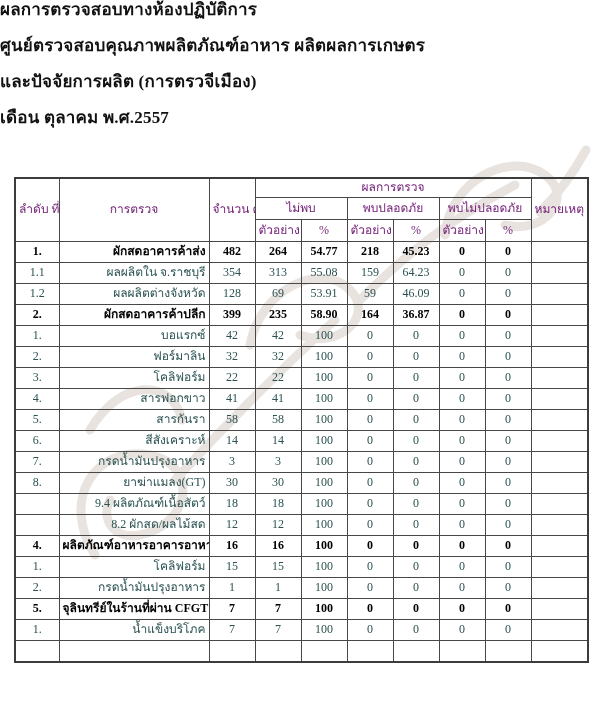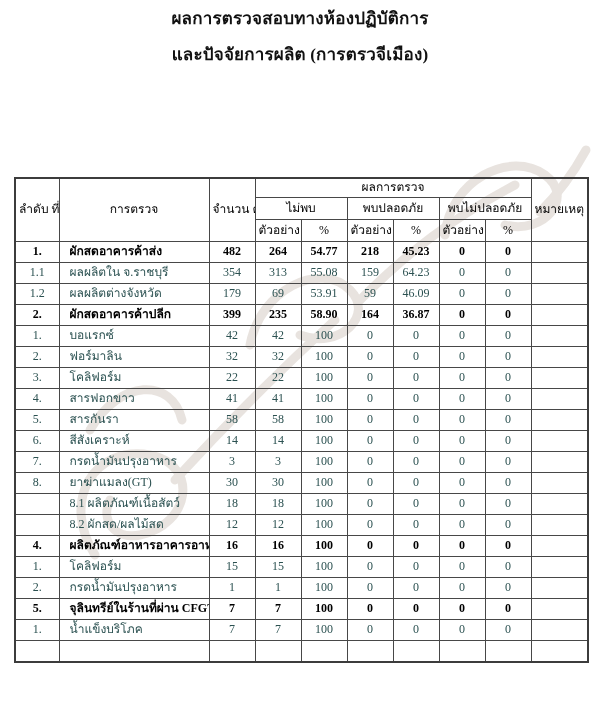--- a/index.html
+++ b/index.html
@@ -15,22 +15,20 @@
 
   
   .watermark{
     position:absolute;top:0;left:0;z-index:0;
     pointer-events:none;
   }
 
   
   .titles{
     position:relative;z-index:2;
-    padding-top:9px;
-    text-align:center;
   }
   .title-line{
     font-size:17px;
     font-weight:bold;
     line-height:20px;
     margin:0 0 16px 0;
     letter-spacing:0.2px;
   }
 
   
@@ -48,49 +46,51 @@
     border:1px solid #474747;
     padding:0 3px;
     text-align:center;
     overflow:hidden;
     white-space:nowrap;
     line-height:1.15;
   }
   table.results{border:2px solid #3c3c3c;}
   thead th{
     font-weight:normal;
-    color:#000000;
+    color:#701a75;
     white-space:pre-line;
   }
   .hrow1 th{height:18px;}
   .hrow2 th{height:21px;}
   .hrow3 th{height:21px;}
   tbody td{height:20px;color:#2b5151;}
   tbody tr.section td{font-weight:bold;color:#000;}
-  tbody td.name{text-align:left;padding-left:10px;}
+  tbody td.name{text-align:right;padding-left:3px;}
 </style>
 </head>
 <body>
 <div class="page">
 
   <svg class="watermark" width="600" height="709" viewBox="0 0 600 709">
     <g fill="none" stroke="#e5dfda" stroke-width="9" stroke-linecap="round" opacity="0.85">
       <path d="M 95 555 C 60 500 95 445 150 455 C 200 465 190 525 140 535 C 115 540 100 520 110 500"></path>
       <path d="M 90 430 C 120 378 172 378 182 420"></path>
       <path d="M 175 480 C 230 420 280 370 335 320"></path>
       <path d="M 250 345 C 260 290 320 260 350 290 C 375 315 340 350 300 335"></path>
       <path d="M 360 300 C 410 250 450 220 515 185"></path>
       <path d="M 445 235 C 450 180 510 150 545 175 C 575 197 545 235 505 225"></path>
       <path d="M 540 212 C 560 192 575 170 586 150"></path>
     </g>
   </svg>
 
   <div class="titles">
     <div class="title-line">ผลการตรวจสอบทางห้องปฏิบัติการ</div>
+    <div class="title-line">ศูนย์ตรวจสอบคุณภาพผลิตภัณฑ์อาหาร ผลิตผลการเกษตร</div>
     <div class="title-line">และปัจจัยการผลิต (การตรวจีเมือง)</div>
+    <div class="title-line">เดือน ตุลาคม พ.ศ.2557</div>
   </div>
 
   <table class="results">
     <colgroup>
       <col style="width:44px">
         <col style="width:150px">
         <col style="width:46px">
       <col style="width:46px">
         <col style="width:46px">
         <col style="width:46px">
@@ -144,21 +144,21 @@
           <td>55.08</td>
           <td>159</td>
           <td>64.23</td>
           <td>0</td>
           <td>0</td>
           <td></td>
         </tr>
         <tr>
           <td>1.2</td>
           <td class="name">ผลผลิตต่างจังหวัด</td>
-          <td>179</td>
+          <td>128</td>
           <td>69</td>
           <td>53.91</td>
           <td>59</td>
           <td>46.09</td>
           <td>0</td>
           <td>0</td>
           <td></td>
         </tr>
         <tr class="section">
           <td>2.</td>
@@ -263,21 +263,21 @@
           <td>30</td>
           <td>100</td>
           <td>0</td>
           <td>0</td>
           <td>0</td>
           <td>0</td>
           <td></td>
         </tr>
         <tr>
           <td></td>
-          <td class="name">8.1 ผลิตภัณฑ์เนื้อสัตว์</td>
+          <td class="name">9.4 ผลิตภัณฑ์เนื้อสัตว์</td>
           <td>18</td>
           <td>18</td>
           <td>100</td>
           <td>0</td>
           <td>0</td>
           <td>0</td>
           <td>0</td>
           <td></td>
         </tr>
         <tr>

